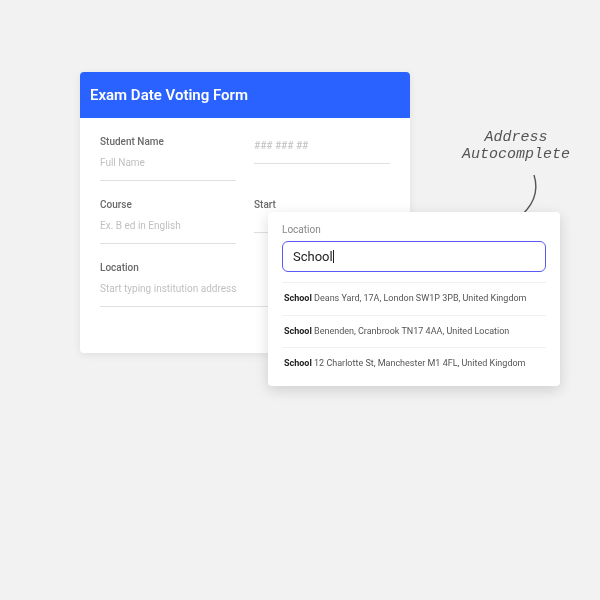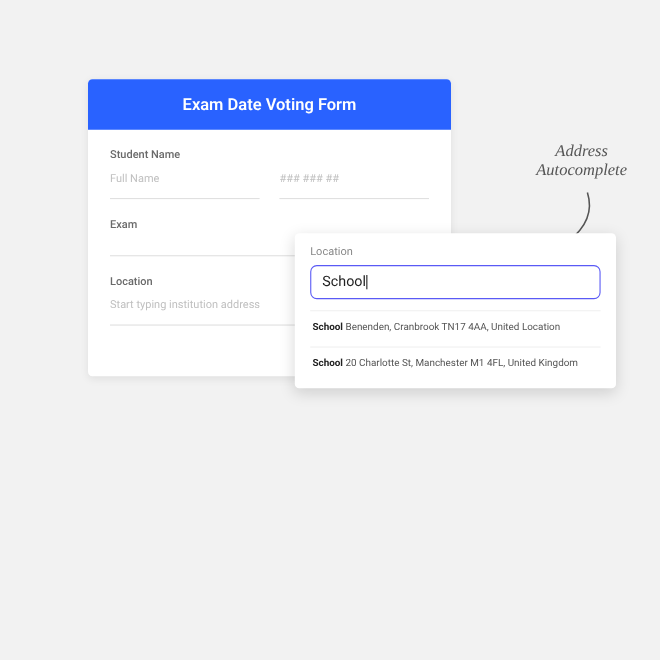--- a/index.html
+++ b/index.html
@@ -16,34 +16,33 @@
       left: 80px;
       top: 72px;
       width: 330px;
       background: #fff;
       border-radius: 4px;
       box-shadow: 0 2px 8px rgba(0,0,0,0.08);
     }
     .form-header {
       background: #2962ff;
       color: #fff;
-      text-align: center;
+      text-align: left;
       padding: 14px 10px;
       font-size: 15px;
       font-weight: 600;
       border-radius: 4px 4px 0 0;
     }
     .form-body {
       padding: 18px 20px 28px 20px;
     }
     .form-row {
       display: flex;
       gap: 18px;
       margin-bottom: 18px;
-      align-items: flex-end;
     }
     .form-col { flex: 1; }
     .field-label {
       font-size: 10px;
       color: #6a6a6a;
       margin-bottom: 6px;
       font-weight: 500;
     }
     .field-placeholder {
       font-size: 10px;
@@ -51,21 +50,21 @@
       padding: 4px 0 12px 0;
       border-bottom: 1px solid #e0e0e0;
     }
     .full-row { margin-bottom: 18px; }
 
     .annotation {
       position: absolute;
       right: 30px;
       top: 130px;
       text-align: center;
-      font-family: Liberation Serif, serif;
+      font-family: Liberation Mono, monospace;
       font-style: italic;
       font-size: 15px;
       color: #555;
       line-height: 1.1;
     }
     .arrow {
       position: absolute;
       right: 56px;
       top: 170px;
       width: 40px;
@@ -130,21 +129,25 @@
         <div class="field-label">Student Name</div>
         <div class="field-placeholder">Full Name</div>
       </div>
       <div class="form-col">
         <div class="field-placeholder">### ### ##</div>
       </div>
     </div>
 
     <div class="form-row">
       <div class="form-col">
-        <div class="field-label">Exam</div>
+        <div class="field-label">Course</div>
+        <div class="field-placeholder">Ex. B ed in English</div>
+      </div>
+      <div class="form-col">
+        <div class="field-label">Start</div>
         <div class="field-placeholder"></div>
       </div>
     </div>
 
     <div class="full-row">
       <div class="field-label">Location</div>
       <div class="field-placeholder">Start typing institution address</div>
     </div>
 
 
@@ -160,18 +163,21 @@
   <path d="M12 50 L 18 44 M12 50 L 20 52" stroke="#555" stroke-width="1.4" fill="none"></path>
 </svg>
 
 <div class="autocomplete-popup">
   <div class="popup-label">Location</div>
   <div class="search-box">
     <span>School</span>
       <span class="cursor"></span>
   </div>
   <div class="suggestion">
+    <strong>School</strong><span> Deans Yard, 17A, London SW1P 3PB, United Kingdom</span>
+  </div>
+  <div class="suggestion">
     <strong>School</strong><span> Benenden, Cranbrook TN17 4AA, United Location</span>
   </div>
   <div class="suggestion">
-    <strong>School</strong><span> 20 Charlotte St, Manchester M1 4FL, United Kingdom</span>
+    <strong>School</strong><span> 12 Charlotte St, Manchester M1 4FL, United Kingdom</span>
   </div>
 </div>
 
 </body></html>

